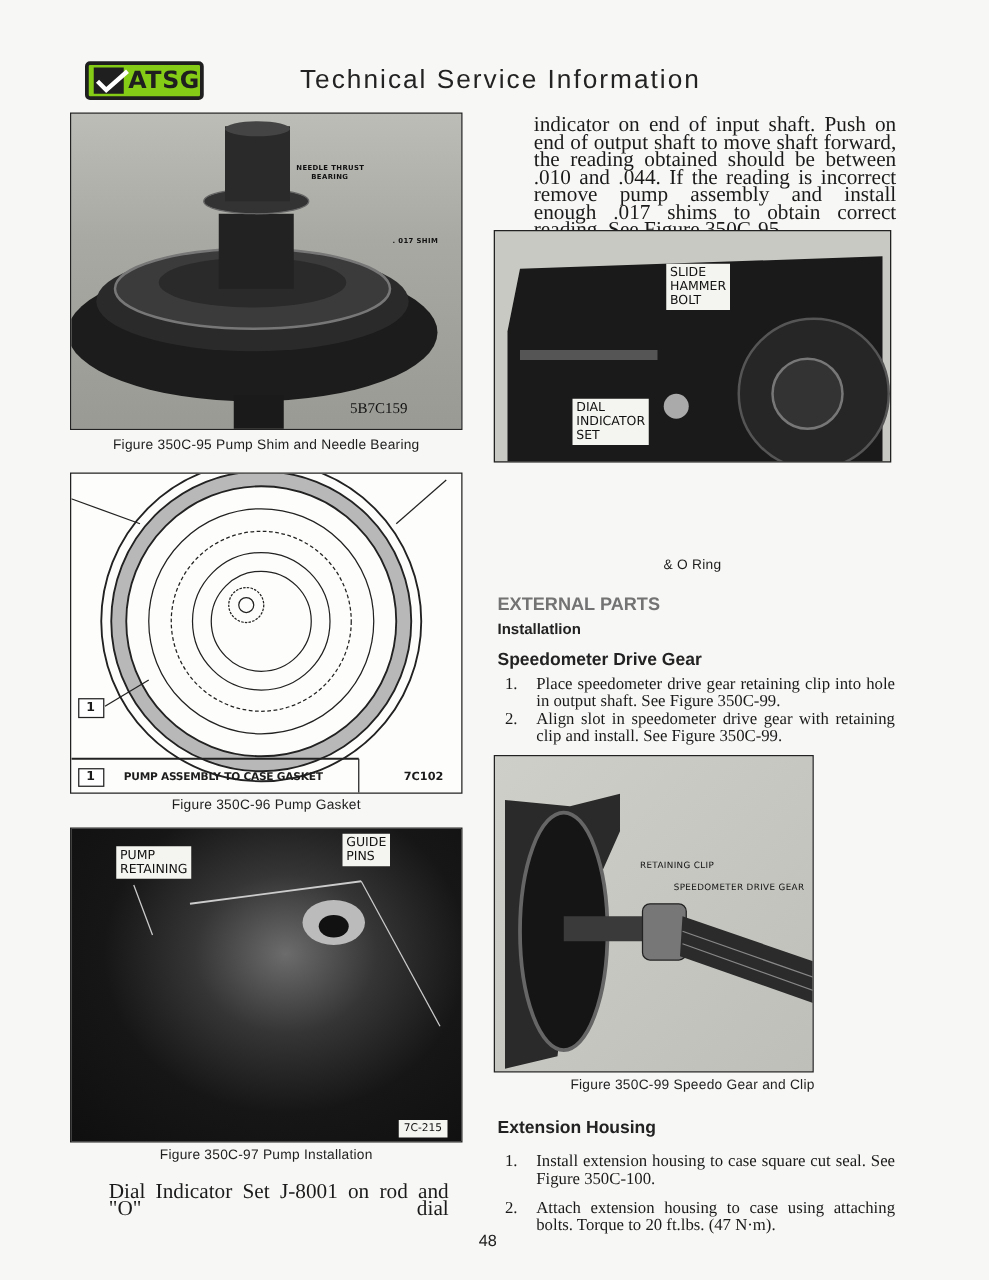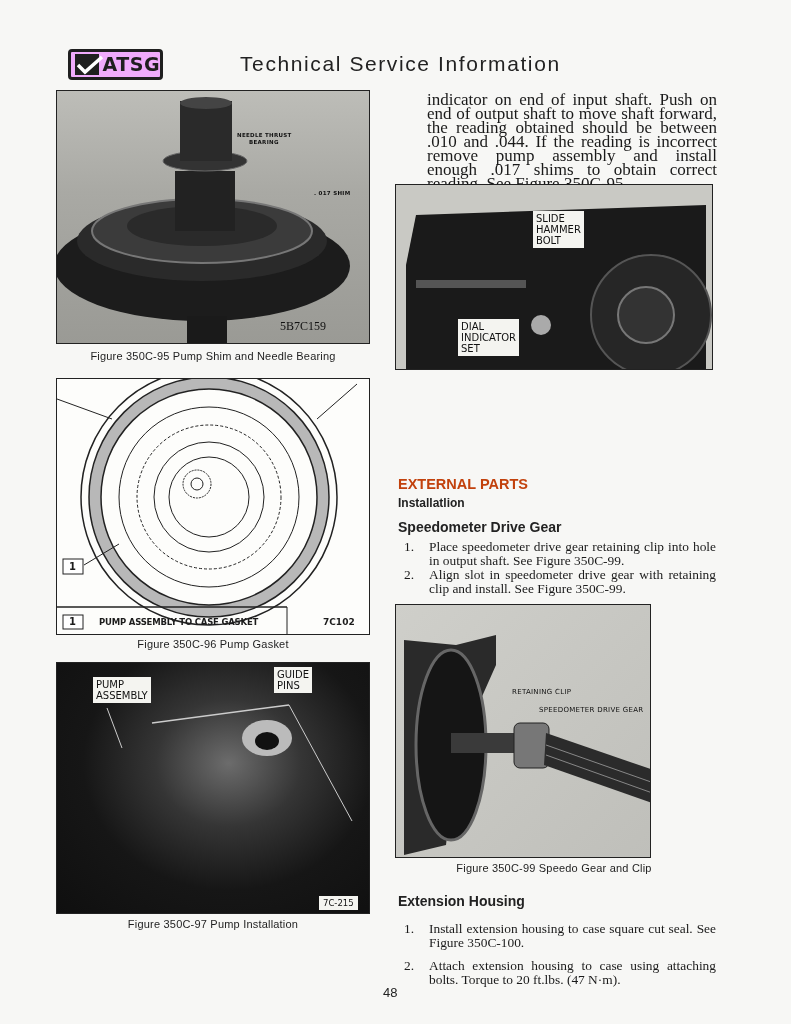--- a/index.html
+++ b/index.html
@@ -1,28 +1,28 @@
 <!DOCTYPE html>
 <html><head>
 <meta charset="utf-8">
 <style>
   html, body { margin:0; padding:0; }
   body { width:791px; height:1024px; background:#f7f7f5; position:relative; overflow:hidden; font-family:"Liberation Serif", serif; color:#1c1c1c; }
   .abs { position:absolute; }
   
-  .logo { left:68px; top:49px; width:95px; height:31px; border:3px solid #1f1f1f; border-radius:4px; box-sizing:border-box; background:#f0abfc; display:flex; align-items:center; padding-left:4px; gap:4px; }
+  .logo { left:68px; top:49px; width:95px; height:31px; border:3px solid #1f1f1f; border-radius:4px; box-sizing:border-box; background:#84cc16; display:flex; align-items:center; padding-left:4px; gap:4px; }
   .logo .check { width:30px; height:21px; background:#1f1f1f; position:relative; }
   .logo .check svg { position:absolute; left:0; top:0; }
   .logo .brand { font-family:"DejaVu Sans", sans-serif; font-weight:bold; font-size:19px; letter-spacing:0.5px; color:#1f1f1f; line-height:1; }
   .header-title { left:240px; top:52px; font-family:"Liberation Sans", sans-serif; font-size:21px; letter-spacing:1.6px; color:#222; }
   
   .fig { border:1.5px solid #222; box-sizing:border-box; overflow:hidden; }
   .caption { font-family:"Liberation Sans", sans-serif; font-size:11px; text-align:center; color:#1e1e1e; letter-spacing:0.2px; line-height:12px; }
   .body-text { font-family:Liberation Serif, serif; font-size:17px; line-height:14px; text-align:justify; color:#1a1a1a; }
-  .h-section { font-family:"Liberation Sans", sans-serif; font-weight:bold; font-size:14.5px; color:#c2410c; }
+  .h-section { font-family:"Liberation Sans", sans-serif; font-weight:bold; font-size:14.5px; color:#737373; }
   .h-sub { font-family:"Liberation Sans", sans-serif; font-weight:bold; font-size:12px; color:#222; }
   .h-item { font-family:"Liberation Sans", sans-serif; font-weight:bold; font-size:14px; color:#222; }
   .list-item { display:flex; font-family:"Liberation Serif", serif; font-size:13.4px; line-height:14px; color:#1a1a1a; }
   .list-item .num { width:31px; flex:none; text-align:left; padding-left:6px; box-sizing:border-box; }
   .list-item .txt { flex:1; text-align:justify; }
   .label-box { background:#f4f4f0; font-family:"DejaVu Sans", sans-serif; font-size:10px; line-height:11px; color:#111; padding:2px 3px; position:absolute; }
   .tiny-label { font-family:"DejaVu Sans", sans-serif; font-weight:bold; font-size:5.5px; color:#111; position:absolute; letter-spacing:0.3px; }
   .page-num { left:383px; top:985px; font-family:"Liberation Sans", sans-serif; font-size:13px; color:#222; }
 </style>
 </head>
@@ -84,43 +84,45 @@
 <div class="abs caption" style="left:56px;top:638px;width:314px;">Figure 350C-96 Pump Gasket</div>
 
 <div class="abs fig" style="left:56px;top:662px;width:314px;height:252px;background:radial-gradient(ellipse at 55% 40%,#6c6c6c 0%,#353535 30%,#161616 60%,#0f0f0f 100%);">
   <svg width="314" height="252" viewBox="0 0 314 252">
     <line x1="50" y1="45" x2="65" y2="85" stroke="#ccc" stroke-width="1"></line>
     <line x1="95" y1="60" x2="232" y2="42" stroke="#ccc" stroke-width="1.5"></line>
     <line x1="232" y1="42" x2="295" y2="158" stroke="#ccc" stroke-width="1"></line>
     <ellipse cx="210" cy="75" rx="25" ry="18" fill="#bbb"></ellipse>
     <ellipse cx="210" cy="78" rx="12" ry="9" fill="#111"></ellipse>
   </svg>
-  <span class="label-box" style="left:36px;top:14px;"><span>PUMP</span><br><span>ASSEMBLY</span></span>
+  <span class="label-box" style="left:36px;top:14px;"><span>PUMP</span><br><span>RETAINING</span></span>
   <span class="label-box" style="left:217px;top:4px;"><span>GUIDE</span><br><span>PINS</span></span>
   <span class="abs" style="left:262px;top:233px;background:#f4f4f0;font-family:'DejaVu Sans',sans-serif;font-size:8.5px;padding:2px 4px;color:#111;">7C-215</span>
 </div>
 <div class="abs caption" style="left:56px;top:918px;width:314px;">Figure 350C-97 Pump Installation</div>
 
 <div class="abs body-text" style="left:87px;top:946px;width:272px;">
+  <div style="text-align-last:justify;">Dial Indicator Set J-8001 on rod and "O" dial</div>
 </div>
 
 <div class="abs body-text" style="left:427px;top:93px;width:290px;">indicator on end of input shaft. Push on end of output shaft to move shaft forward, the reading obtained should be between .010 and .044. If the reading is incorrect remove pump assembly and install enough .017 shims to obtain correct reading. See Figure 350C-95.</div>
 
 <div class="abs fig" style="left:395px;top:184px;width:318px;height:186px;background:#c9c9c4;">
   <svg width="318" height="258" viewBox="0 0 318 258">
     <path d="M20 30 L310 20 L310 258 L10 258 L10 80 Z" fill="#1a1a1a"></path>
     <circle cx="255" cy="130" r="60" fill="#262626" stroke="#555" stroke-width="2"></circle>
     <circle cx="250" cy="130" r="28" fill="#333" stroke="#777" stroke-width="2"></circle>
     <rect x="20" y="95" width="110" height="8" fill="#555"></rect>
     <circle cx="145" cy="140" r="10" fill="#aaa"></circle>
   </svg>
   <span class="label-box" style="left:137px;top:26px;"><span>SLIDE</span><br><span>HAMMER</span><br><span>BOLT</span></span>
   <span class="label-box" style="left:62px;top:134px;"><span>DIAL</span><br><span>INDICATOR</span><br><span>SET</span></span>
 </div>
 <div class="abs caption" style="left:395px;top:446px;width:318px;">
+  <div>&amp; O Ring</div>
 </div>
 
 <div class="abs h-section" style="left:398px;top:476px;">EXTERNAL PARTS</div>
 <div class="abs h-sub" style="left:398px;top:496px;">Installatlion</div>
 <div class="abs h-item" style="left:398px;top:519px;">Speedometer Drive Gear</div>
 
 <div class="abs" style="left:398px;top:540px;width:318px;">
   <div class="list-item">
       <span class="num">1.</span>
       <span class="txt">Place speedometer drive gear retaining clip into hole in output shaft. See Figure 350C-99.</span>

